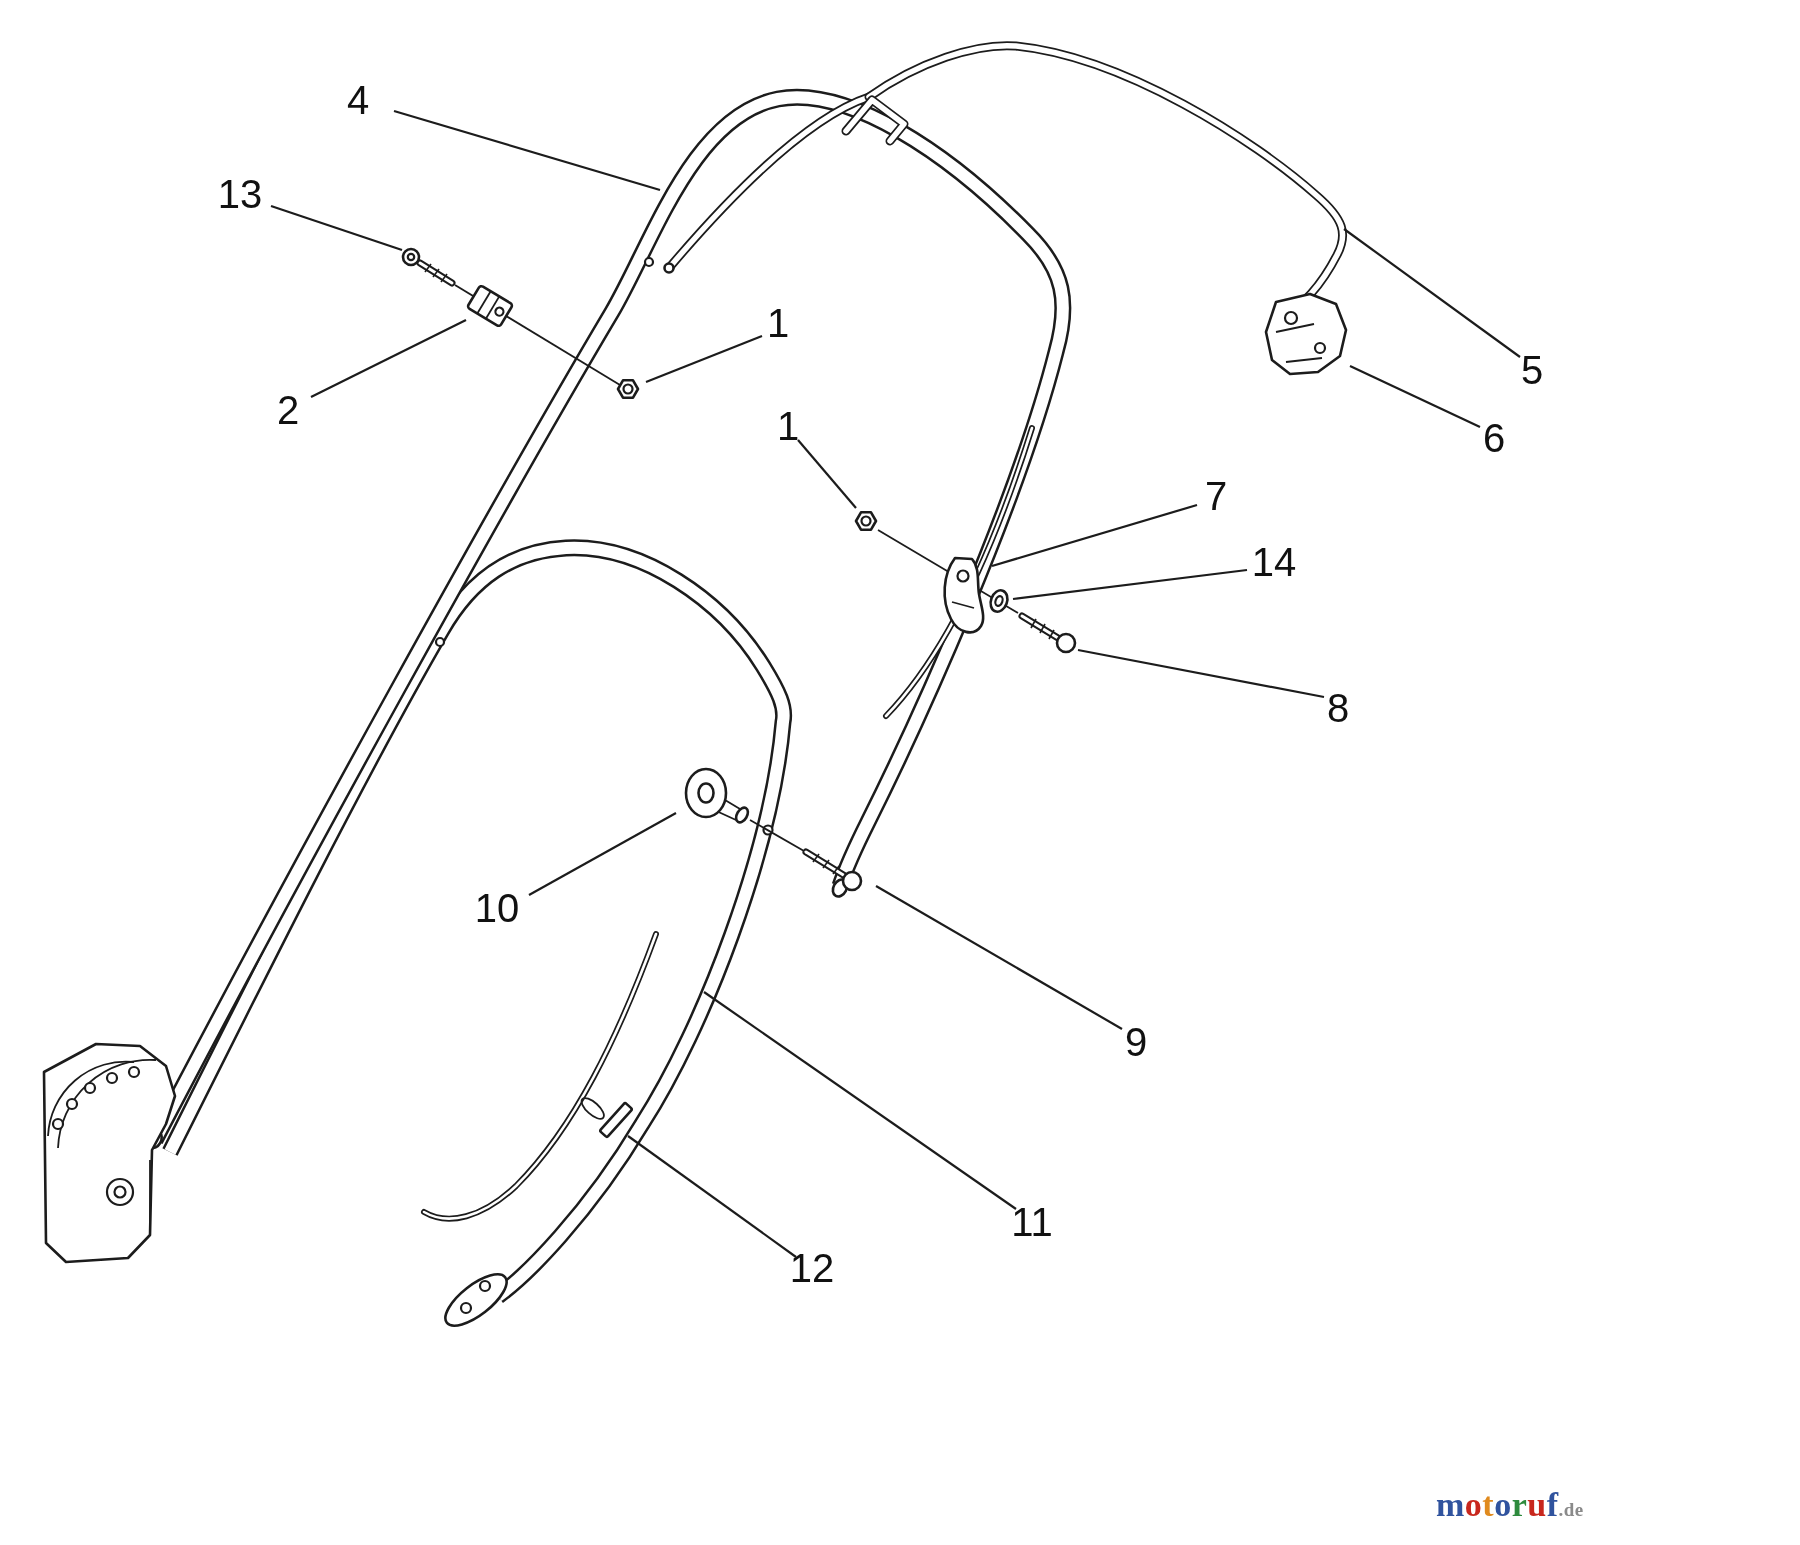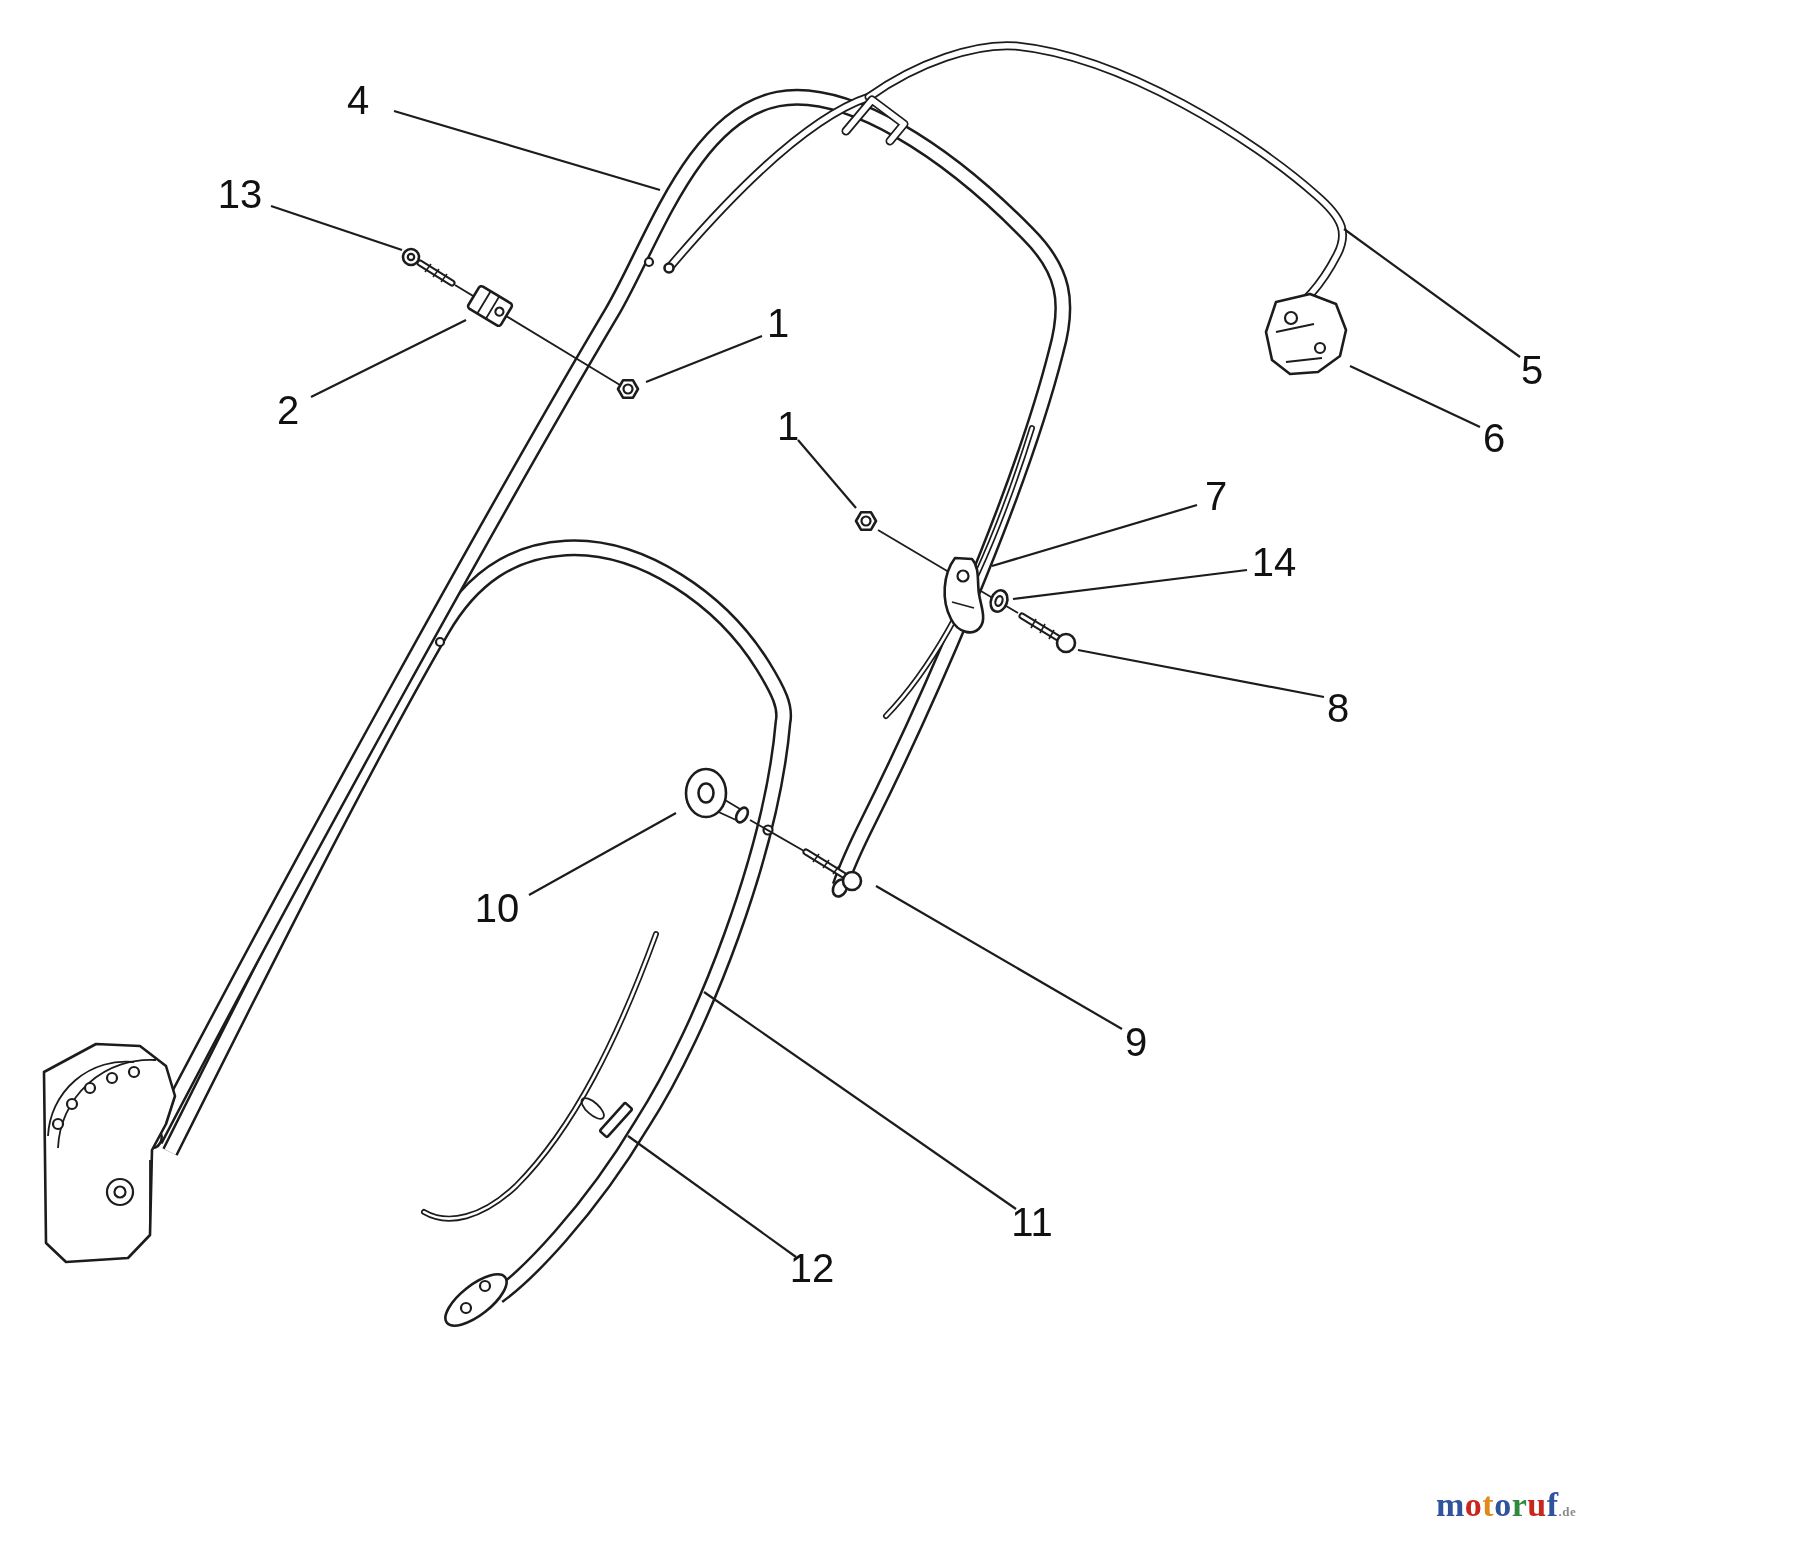--- a/index.html
+++ b/index.html
@@ -30,21 +30,21 @@
 
   .leader { stroke:var(--line); stroke-width:2.2; }
   .callout-text { font:400 40px "Liberation Sans", sans-serif; fill:#111111; }
 
   .watermark {
     position:absolute; left:1436px; top:1488px;
     font-family:"Liberation Serif", serif;
     font-weight:bold; font-size:34px; line-height:34px;
     letter-spacing:0.5px; user-select:none; white-space:nowrap;
   }
-  .watermark .wm-suffix { font-size:13px; font-weight:bold; }
+  .watermark .wm-suffix { font-size:19px; font-weight:bold; }
 </style>
 </head>
 <body>
 
 <div class="stage">
   <svg id="diagram-svg" width="1800" height="1545" viewBox="0 0 1800 1545">
 
     <defs>
       <path id="uh-path" d="M 155 1140 C 300 862 505 492 612 312 C 652 244 692 116 778 99 C 848 86 948 152 1028 234 C 1064 270 1070 302 1056 352 C 1018 502 918 722 868 822 C 856 846 846 868 840 886"></path>
       <path id="lh-path" d="M 170 1152 C 262 968 362 768 442 630 C 472 578 512 551 566 548 C 642 544 722 600 763 666 C 779 692 786 707 783 722 C 772 850 704 1028 642 1124 C 588 1214 526 1276 498 1296"></path>

